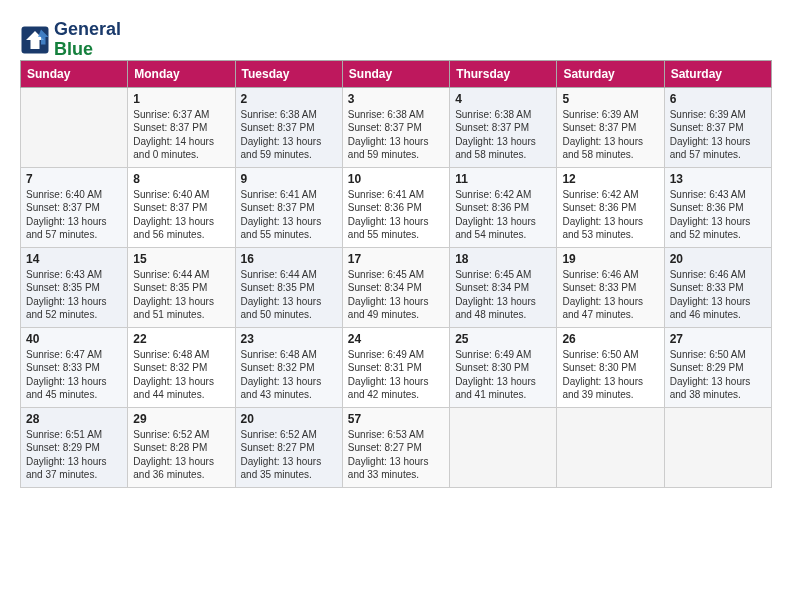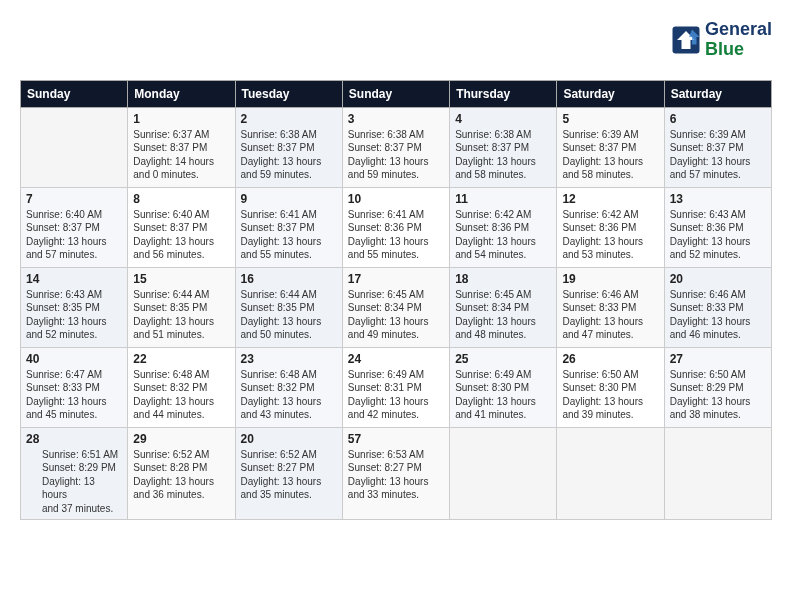--- a/index.html
+++ b/index.html
@@ -5,23 +5,23 @@
     * { box-sizing: border-box; margin: 0; padding: 0; }
     body {
       font-family: Arial, sans-serif;
       background: #fff;
       width: 792px;
       min-height: 612px;
       padding: 20px;
     }
     .header {
       display: flex;
-      justify-content: flex-end;
+      justify-content: flex-start;
       align-items: flex-start;
-      margin-bottom: 20px;
+      margin-bottom: 0;
     }
     .logo {
       display: flex;
       align-items: center;
     }
     .logo-text {
       font-size: 18px;
       font-weight: bold;
       color: #1a3a6b;
       line-height: 1.1;
@@ -42,21 +42,21 @@
     .location {
       font-size: 14px;
       color: #333;
     }
     table {
       width: 100%;
       border-collapse: collapse;
       font-size: 10.5px;
     }
     thead tr th {
-      background-color: #0f172a;
+      background-color: #be185d;
       color: #fff;
       text-align: left;
       padding: 6px 6px;
       font-size: 12px;
       font-weight: bold;
       border: 1px solid #aaa;
     }
     tbody tr td {
       border: 1px solid #ccc;
       padding: 4px 5px;
@@ -317,21 +317,21 @@
           <div class="day-num">27</div>
           <div class="day-info" style="white-space: pre-line;">Sunrise: 6:50 AM
 Sunset: 8:29 PM
 Daylight: 13 hours
 and 38 minutes.</div>
         </td>
       </tr>
       <tr>
         <td>
           <div class="day-num">28</div>
-          <div class="day-info" style="white-space: pre-line; margin-left: 16px;">Sunrise: 6:51 AM
+          <div class="day-info" style="white-space: pre-line;">Sunrise: 6:51 AM
 Sunset: 8:29 PM
 Daylight: 13 hours
 and 37 minutes.</div>
         </td>
         <td>
           <div class="day-num">29</div>
           <div class="day-info" style="white-space: pre-line;">Sunrise: 6:52 AM
 Sunset: 8:28 PM
 Daylight: 13 hours
 and 36 minutes.</div>

